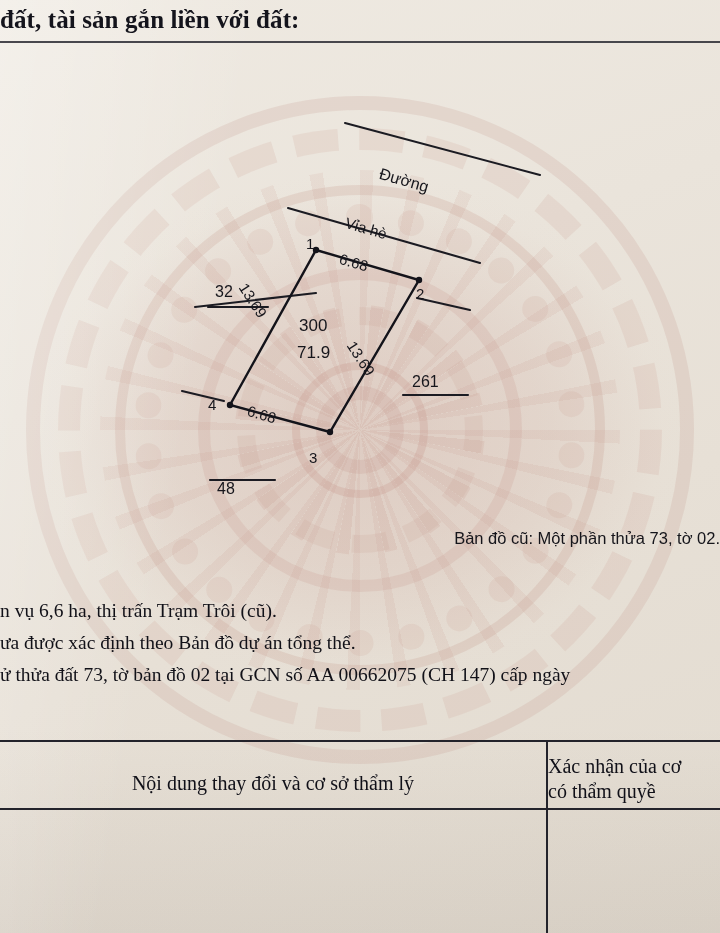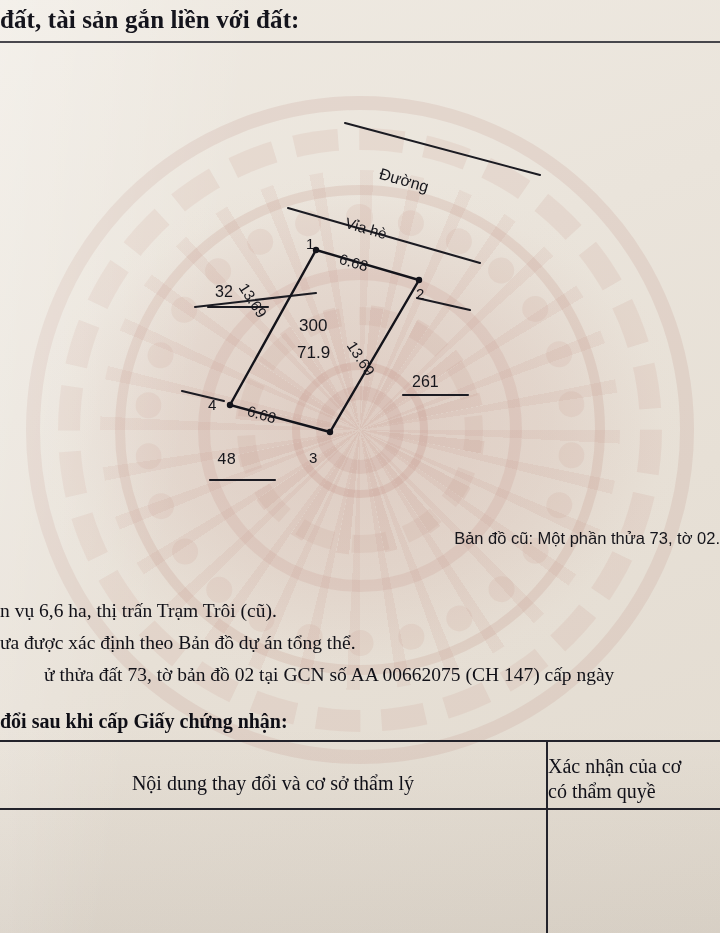--- a/index.html
+++ b/index.html
@@ -126,21 +126,21 @@
   .para {
     position: absolute;
     left: 0;
     font-family: "Liberation Serif", serif;
     font-size: 19.5px;
     color: #111118;
     white-space: nowrap;
   }
   .p1 { top: 600px; }
   .p2 { top: 632px; }
-  .p3 { top: 664px; margin-left: 44px; }
+  .p3 { top: 664px; }
 
   .subhead {
     position: absolute;
     left: 0; top: 710px;
     font-family: "Liberation Serif", serif;
     font-weight: bold;
     font-size: 20px;
     color: #0f0f16;
     white-space: nowrap;
   }
@@ -232,30 +232,29 @@
 
     <div class="dlabel" style="left:130px; top:307px; font-size:15px; transform:rotate(16deg); transform-origin:left top;">6.68</div>
 
     <div class="dlabel" style="left:130px; top:185px; font-size:15px; transform:rotate(57deg); transform-origin:left top;">13.69</div>
 
     <div class="dlabel" style="left:179px; top:221px; font-size:17px;">300</div>
     <div class="dlabel" style="left:177px; top:248px; font-size:17px;">71.9</div>
 
     <div class="dlabel" style="left:95px; top:188px; font-size:16px;">32</div>
     <div class="dlabel" style="left:292px; top:278px; font-size:16px;">261</div>
-    <div class="dlabel" style="left:97px; top:356px; font-size:16px;font-family:Liberation Mono, monospace;">48</div>
+    <div class="dlabel" style="left:97px; top:385px; font-size:16px;">48</div>
   </div>
 
   <div class="caption">Bản đồ cũ: Một phần thửa 73, tờ 02.</div>
 
   <div class="para p1">n vụ 6,6 ha, thị trấn Trạm Trôi (cũ).</div>
   <div class="para p2">ưa được xác định theo Bản đồ dự án tổng thể.</div>
   <div class="para p3">ử thửa đất 73, tờ bản đồ 02 tại GCN số AA 00662075 (CH 147) cấp ngày</div>
 
-  <div class="subhead">đổi sau khi cấp Giấy chứng nhận:</div>
 
   <div id="table">
     <div class="tline tline-h" style="top:0px;"></div>
     <div class="tline tline-h" style="top:68px;"></div>
     <div class="tline tline-v" style="left:546px; top:0px; height:193px;"></div>
   </div>
 
   <div class="th th-left">Nội dung thay đổi và cơ sở thẩm lý</div>
   <div class="th th-right1">Xác nhận của cơ</div>
   <div class="th th-right2">có thẩm quyề</div>

